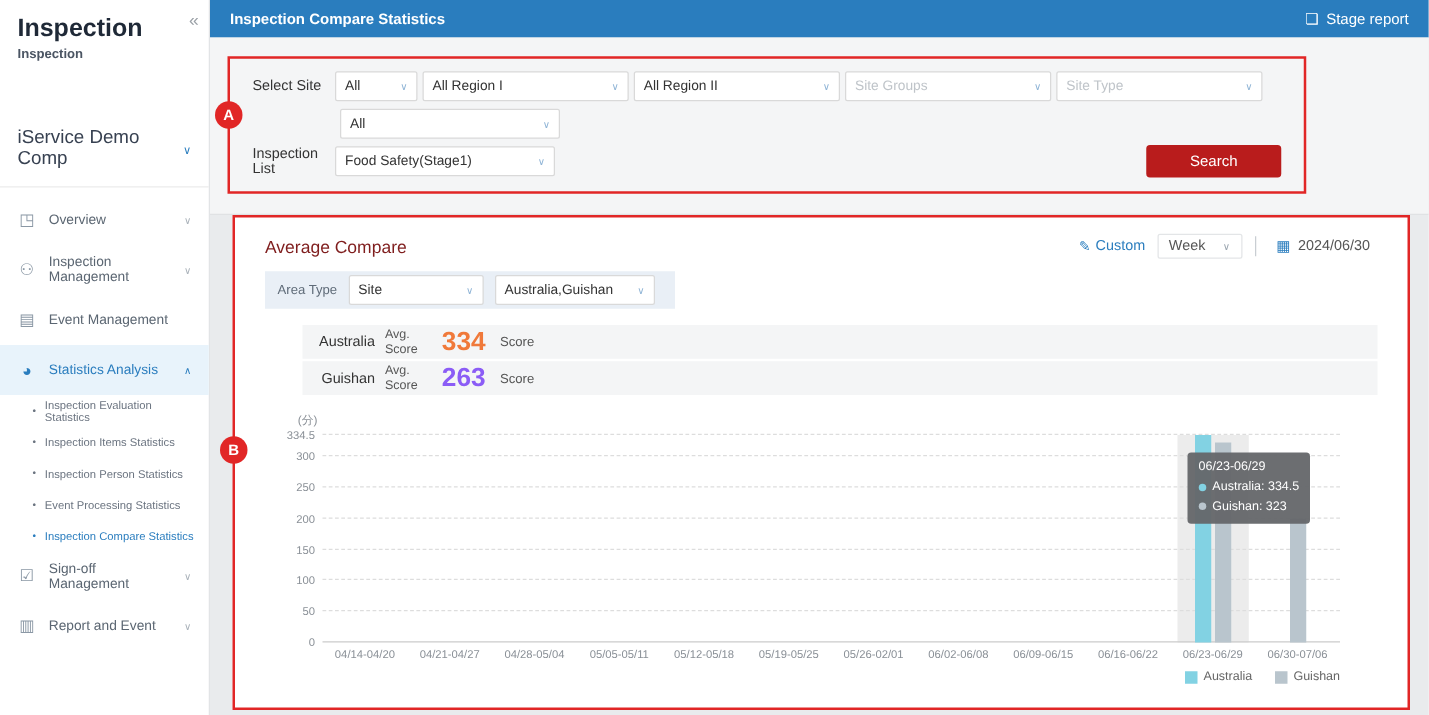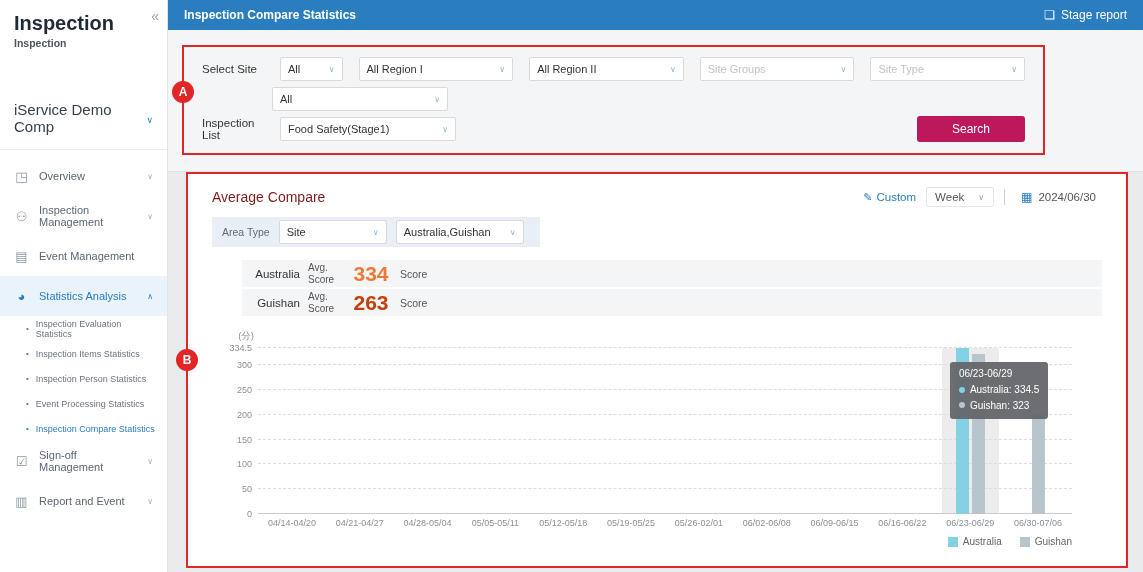--- a/index.html
+++ b/index.html
@@ -35,28 +35,28 @@
   .export { display:flex; align-items:center; gap:6px; font-size:12px; cursor:pointer; }
   .export-icon { font-size:12px; }
 
   
   .filter-zone { height:142px; background:#f4f5f6; border-bottom:1px solid #e0e2e4; flex-shrink:0; }
   .red-box { border:2px solid #e12626; position:relative; }
   .filter-box { margin:15px 98px 8px 14px; padding:7px 18px 9px; }
   .badge { position:absolute; left:-12px; width:22px; height:22px; border-radius:50%; background:#e12626; color:#fff; font-size:12px; font-weight:bold; display:flex; align-items:center; justify-content:center; z-index:10; }
   .badge.a { top:34px; }
   .badge.b { top:175px; }
-  .f-row { display:flex; align-items:center; gap:16px; height:30px; }
+  .f-row { display:flex; align-items:center; gap:4px; height:30px; }
   .f-label { width:62px; font-size:11.5px; color:#333; flex-shrink:0; }
   .f-indent { margin-left:70px; }
   .select { background:#fff; border:1px solid #d9d9d9; border-radius:2px; height:24px; display:inline-flex; align-items:center; justify-content:space-between; padding:0 7px; font-size:11px; color:#333; cursor:pointer; }
   .select .chev { font-size:8px; color:#8fb4d6; margin-left:6px; }
   .select.placeholder { color:#bfc4c9; }
   .w66 { width:66px; } .w165 { width:165px; } .w176 { width:176px; } .w108s { width:108px; } .w128s { width:128px; }
-  .search-btn { margin-left:auto; width:108px; height:26px; background:#be185d; color:#fff; border:none; border-radius:3px; font-size:12px; cursor:pointer; font-family:inherit; }
+  .search-btn { margin-left:auto; width:108px; height:26px; background:#b91c1c; color:#fff; border:none; border-radius:3px; font-size:12px; cursor:pointer; font-family:inherit; }
 
   
   .panel-zone { flex:1; padding:0 15px 4px 18px; min-height:0; }
   .panel { height:100%; background:#fff; padding:10px 24px 4px; display:flex; flex-direction:column; }
   .p-header { display:flex; align-items:center; justify-content:space-between; height:26px; }
   .p-title { font-size:14px; color:#7f1d1d; }
   .hdr-right { display:flex; align-items:center; gap:10px; font-size:11.5px; color:#555; }
   .custom { color:#2a7dbe; display:flex; align-items:center; gap:4px; cursor:pointer; }
   .pencil { font-size:11px; }
   .period { display:flex; align-items:center; gap:14px; border:1px solid #e3e5e7; border-radius:2px; padding:3px 8px; cursor:pointer; min-width:68px; }
@@ -67,21 +67,21 @@
 
   .area-strip { margin-top:7px; display:inline-flex; align-items:center; gap:9px; background:#e9eff6; padding:3px 16px 3px 10px; width:max-content; }
   .a-label { font-size:10.5px; color:#5f6b78; }
 
   .scores { margin:13px 0 0 30px; }
   .score-row { display:grid; grid-template-columns:60px 38px 50px 36px; align-items:center; background:#f4f5f6; height:27px; margin-bottom:2px; padding:0 6px; }
   .s-name { font-size:11.5px; color:#333; text-align:right; padding-right:8px; }
   .s-avg { font-size:10px; color:#555; line-height:1.15; }
   .s-val { font-size:21px; font-weight:bold; text-align:center; }
   .s-val.orange { color:#f0793a; }
-  .s-val.green { color:#c2410c; }
+  .s-val.green { color:#8b5cf6; }
   .s-unit { font-size:10.5px; color:#555; padding-left:4px; }
 
   
   .chart { margin-top:12px; flex:1; min-height:0; }
   .unit-label { width:42px; text-align:right; font-size:9.5px; color:#8a9097; margin-bottom:5px; }
   .plot-wrap { margin:0 30px 0 46px; position:relative; }
   .plot { position:relative; height:166px; }
   .gridline { position:absolute; left:0; right:0; border-top:1px dashed #ddd; }
   .gridline.zero { border-top:1px solid #ccc; }
   .ytick { position:absolute; left:-46px; width:40px; text-align:right; font-size:9px; color:#8a9097; transform:translateY(50%); }

